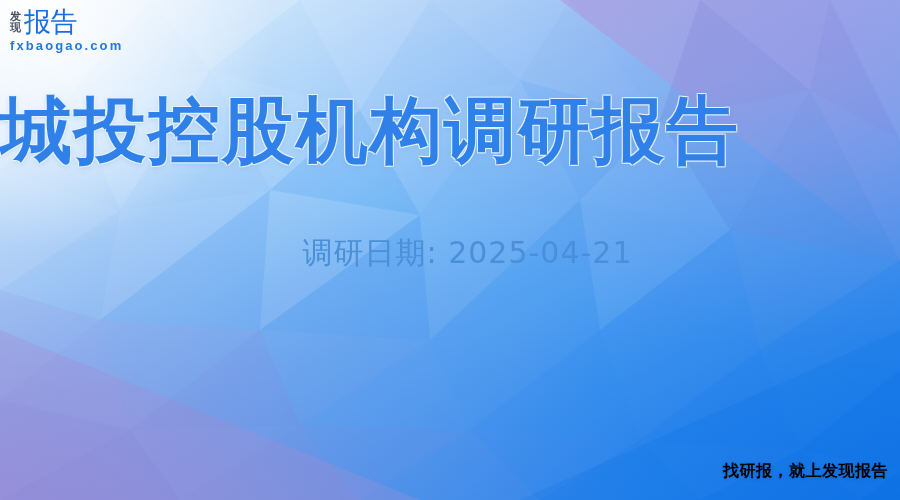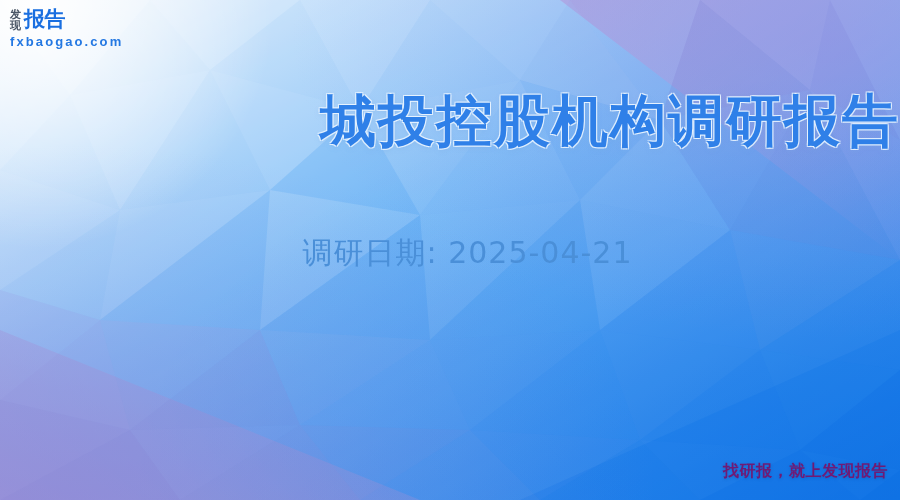--- a/index.html
+++ b/index.html
@@ -60,49 +60,49 @@
     padding-top: 1px;
   }
   .logo-stack span {
     font-size: 11px;
     font-weight: 700;
     color: #4b5766;
     letter-spacing: 0;
     font-family: "DejaVu Sans", "Liberation Sans", sans-serif;
   }
   .logo-main {
-    font-size: 21px;
-    font-weight: 700;
+    font-size: 27px;
+    font-weight: 400;
     color: #1a6fe0;
     letter-spacing: -0.5px;
     line-height: 1;
     font-family: "DejaVu Sans", "Liberation Sans", sans-serif;
   }
   .logo-domain {
     margin-top: 3px;
     font-size: 13px;
     font-weight: 700;
     color: #2478e2;
     letter-spacing: 2.1px;
     font-family: "Liberation Sans", sans-serif;
   }
 
   
   .title {
     position: absolute;
     left: 0;
     right: 0;
     top: 88px;
-    text-align: right;
-    font-size: 56px;
+    text-align: left;
+    font-size: 72px;
     font-weight: 900;
     color: #2f80e8;
     letter-spacing: 2px;
     line-height: 1.18;
-    font-family: Liberation Serif, serif;
+    font-family: Liberation Sans, sans-serif;
     text-shadow:
       -1px -1px 0 rgba(232,243,255,0.85),
        1px -1px 0 rgba(232,243,255,0.85),
       -1px  1px 0 rgba(232,243,255,0.85),
        1px  1px 0 rgba(232,243,255,0.85),
        0 2px 5px rgba(120,170,225,0.35);
     z-index: 5;
   }
 
   
@@ -121,21 +121,21 @@
     padding-left: 35px;
   }
 
   
   .tagline {
     position: absolute;
     right: 12px;
     bottom: 18px;
     font-size: 16px;
     font-weight: 700;
-    color: #701a75;
+    color: #000000;
     letter-spacing: 0.5px;
     font-family: "DejaVu Sans", "Liberation Sans", sans-serif;
     text-shadow: 0 1px 3px rgba(10,70,150,0.30);
     z-index: 6;
     white-space: nowrap;
   }
 </style>
 </head>
 <body>
 

